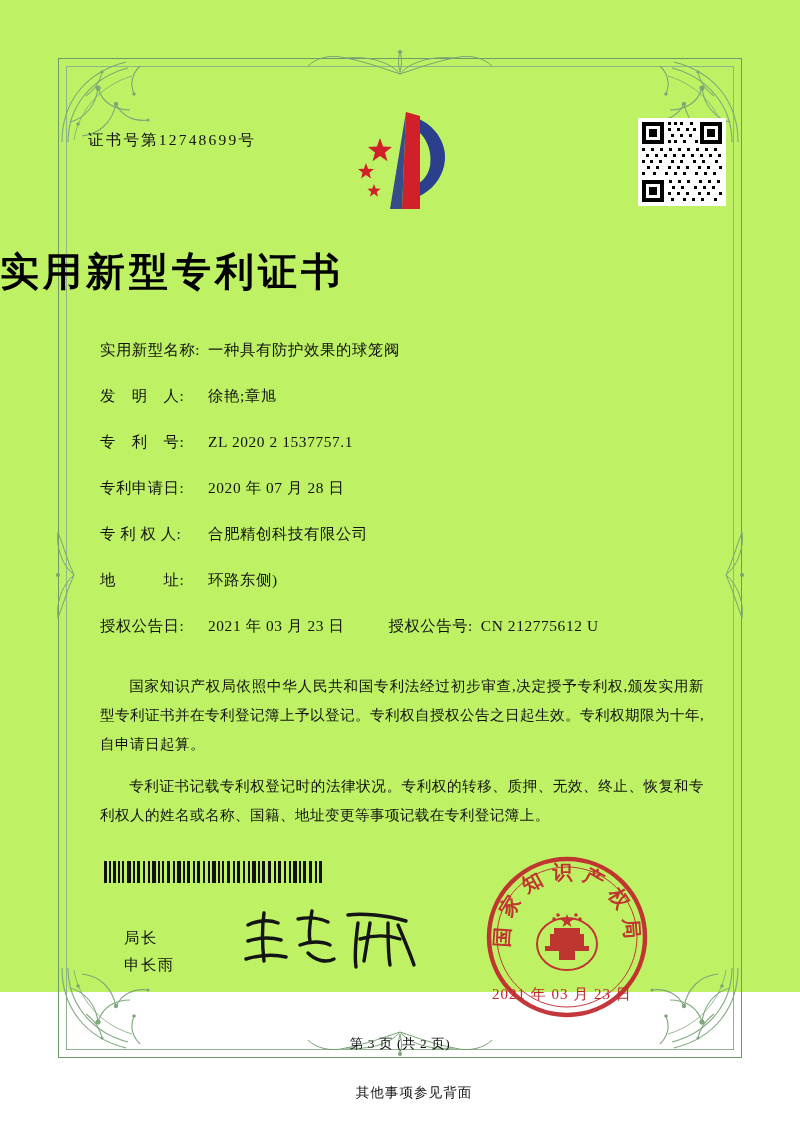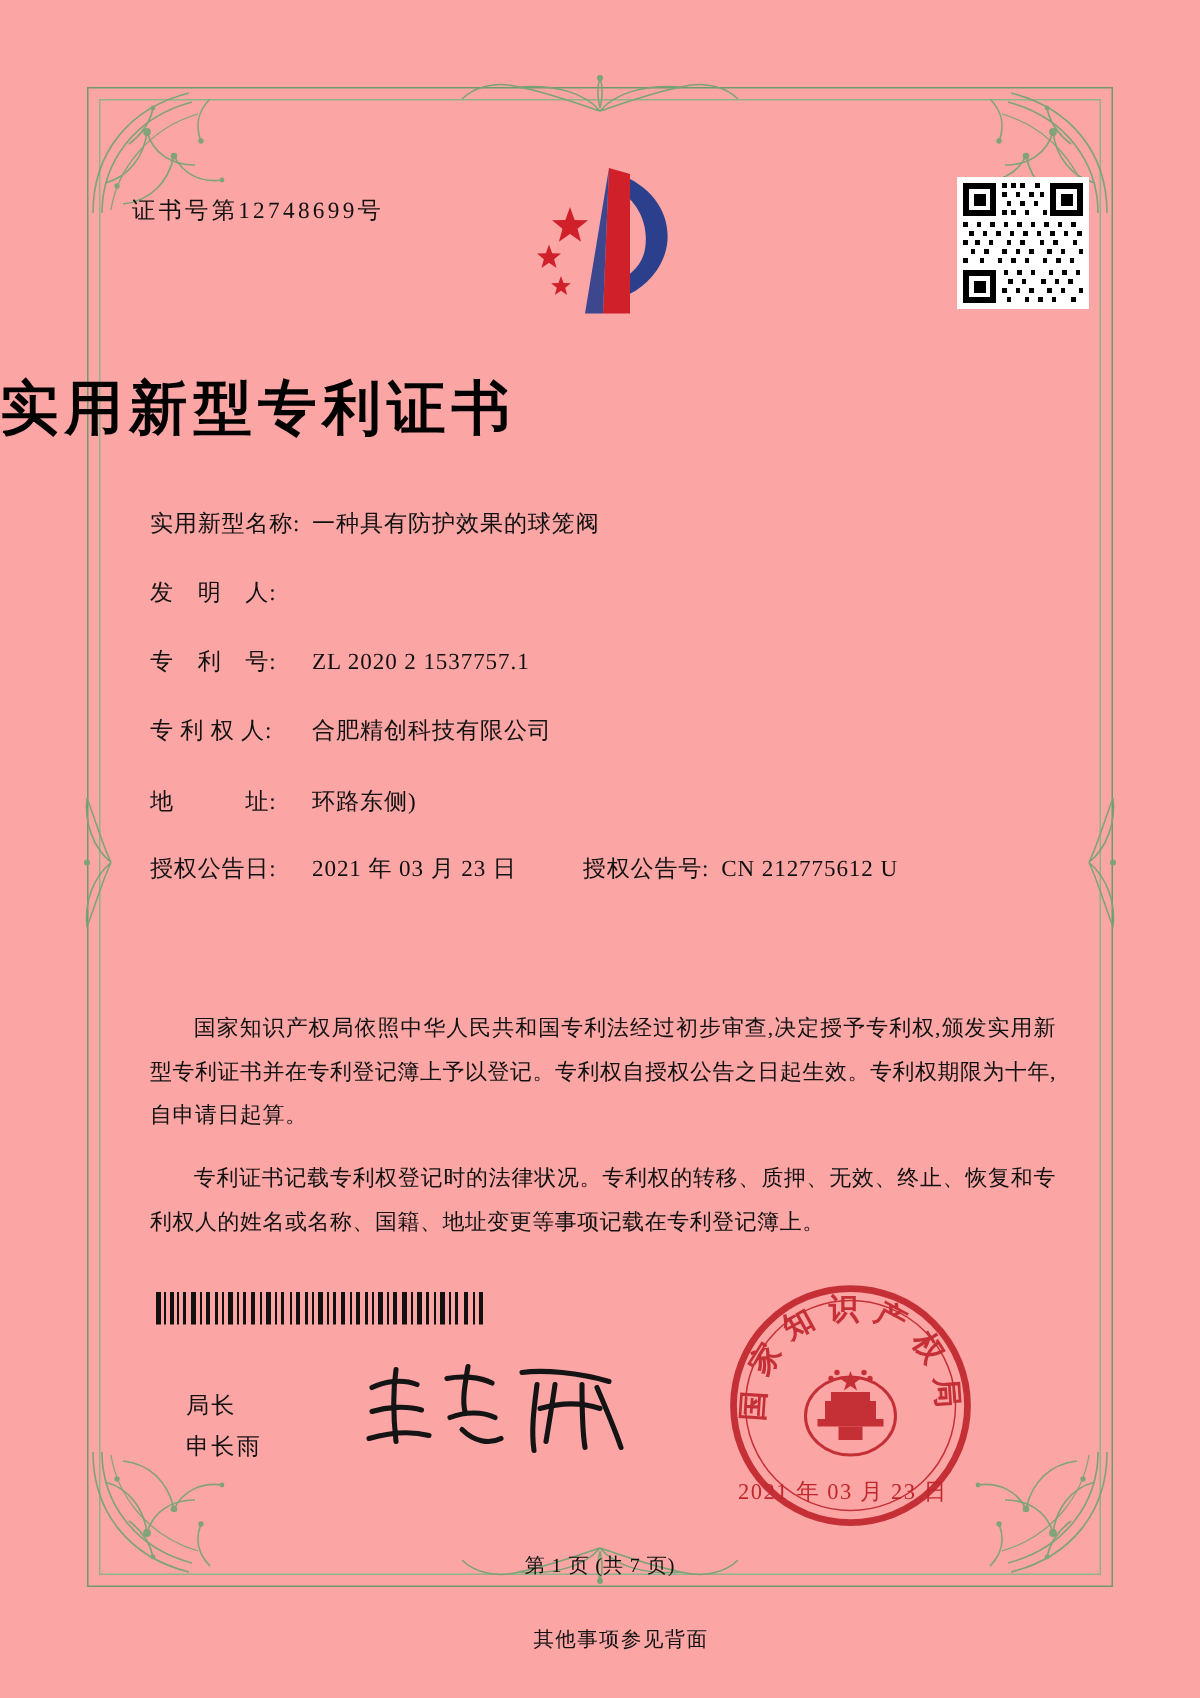--- a/index.html
+++ b/index.html
@@ -14,22 +14,22 @@
     font-family: "Liberation Serif", "DejaVu Serif", serif;
     color: #1a1a1a;
     overflow: hidden;
   }
 
   
   .cert-page {
     position: absolute;
     left: 0; top: 0;
     width: 800px;
-    height: 1132px;
-    background: #fca5a5;
+    height: 992px;
+    background: #bef264;
   }
   .frame-outer {
     position: absolute;
     left: 58px; top: 58px;
     width: 684px;
     height: 1000px;
     border: 1.6px solid #6f9a6c;
     box-sizing: border-box;
   }
   .frame-inner {
@@ -483,27 +483,32 @@
 
   <div class="fields">
 
     <div class="field-row">
       <div class="field-label">实用新型名称:</div>
       <div class="field-value">一种具有防护效果的球笼阀</div>
     </div>
 
     <div class="field-row">
       <div class="field-label">发　明　人:</div>
+      <div class="field-value">徐艳;章旭</div>
     </div>
 
     <div class="field-row">
       <div class="field-label">专　利　号:</div>
       <div class="field-value">ZL 2020 2 1537757.1</div>
     </div>
 
+    <div class="field-row">
+      <div class="field-label">专利申请日:</div>
+      <div class="field-value">2020 年 07 月 28 日</div>
+    </div>
 
     <div class="field-row">
       <div class="field-label">专 利 权 人:</div>
       <div class="field-value">合肥精创科技有限公司</div>
     </div>
 
     <div class="field-row">
       <div class="field-label">地　　　址:</div>
       <div class="field-value">
         <span class="cont">环路东侧)</span>
@@ -627,16 +632,16 @@
         </defs>
         <text font-size="20" font-family="'Liberation Serif', serif" font-weight="bold" fill="#c0272d" letter-spacing="9">
           <textPath href="#sealArc" startOffset="50%" text-anchor="middle">国家知识产权局</textPath>
         </text>
       </g>
     </svg>
   </div>
 
   <div class="seal-date">2021 年 03 月 23 日</div>
 
-  <div class="page-no">第 1 页 (共 7 页)</div>
+  <div class="page-no">第 3 页 (共 2 页)</div>
   <div class="footer-note">其他事项参见背面</div>
 
 </div>
 
 </body></html>

